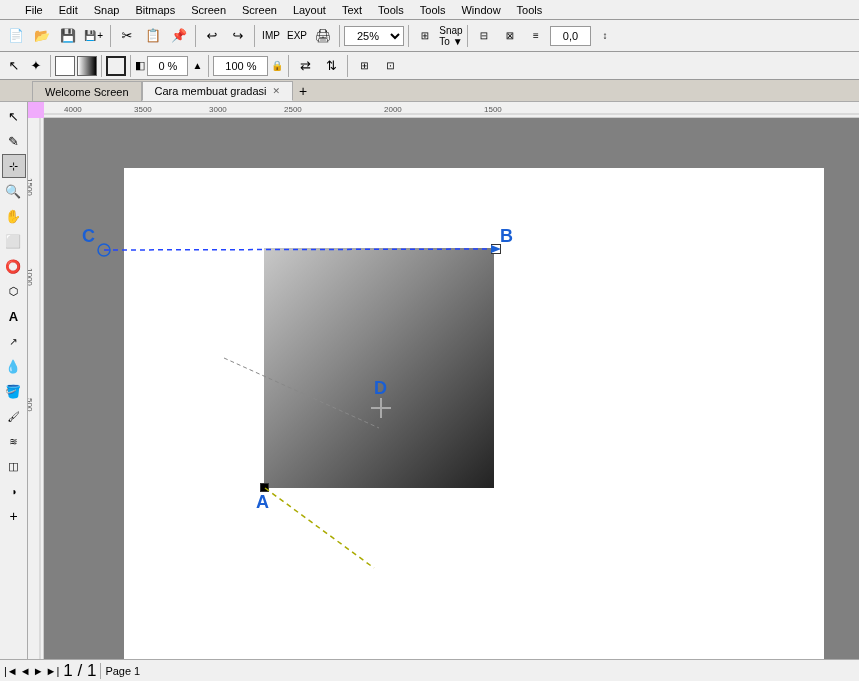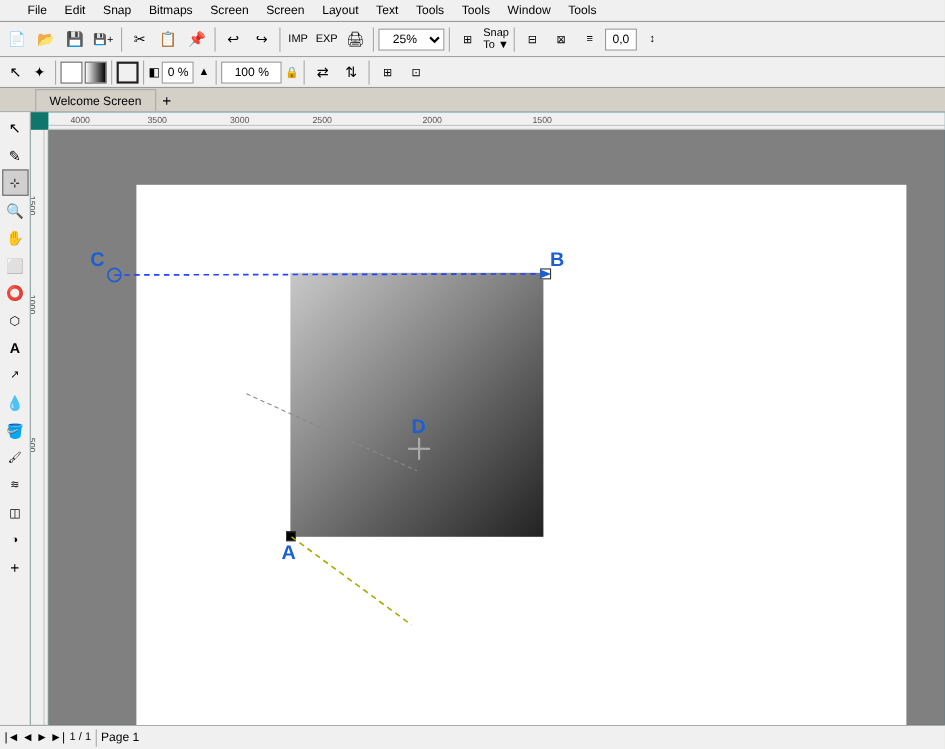--- a/index.html
+++ b/index.html
@@ -7,42 +7,42 @@
 
     
     #menubar { display: flex; align-items: center; background: #f0f0f0; height: 20px; border-bottom: 1px solid #999; padding: 0 17px; }
     .menu-item { padding: 2px 8px; cursor: pointer; font-size: 11px; }
 
     
     .toolbar { display: flex; align-items: center; background: #f0f0f0; height: 32px; border-bottom: 1px solid #999; padding: 2px 4px; gap: 2px; flex-wrap: nowrap; }
     .tb-btn { width: 24px; height: 24px; background: #f0f0f0; border: 1px solid transparent; display: flex; align-items: center; justify-content: center; cursor: pointer; font-size: 13px; }
     .tb-sep { width: 1px; height: 22px; background: #aaa; margin: 0 2px; }
     .tb-input { height: 20px; width: 60px; border: 1px solid #999; background: white; font-size: 11px; text-align: center; }
-    .tb-input-sm { height: 20px; width: 29px; border: 1px solid #999; background: white; font-size: 11px; text-align: center; }
+    .tb-input-sm { height: 20px; width: 41px; border: 1px solid #999; background: white; font-size: 11px; text-align: center; }
 
     
     #prop-toolbar { display: flex; align-items: center; background: #f0f0f0; height: 28px; border-bottom: 1px solid #999; padding: 2px 4px; gap: 2px; }
 
     
     #tabbar { display: flex; align-items: flex-end; background: #d4d0c8; height: 22px; padding-left: 32px; border-bottom: 1px solid #aaa; }
     .tab { height: 20px; padding: 0 12px; background: #d4d0c8; border: 1px solid #aaa; border-bottom: none; cursor: pointer; font-size: 11px; display: flex; align-items: center; gap: 6px; }
     .tab.active { background: #f0f0f0; border-bottom: 1px solid #f0f0f0; z-index: 1; }
     .tab-close { font-size: 9px; color: #666; }
     .tab-add { width: 20px; height: 20px; display: flex; align-items: center; justify-content: center; cursor: pointer; font-size: 14px; }
 
     
     #main { display: flex; height: calc(681px - 20px - 32px - 28px - 22px - 22px); }
 
     
     #toolbox { width: 28px; background: #f0f0f0; border-right: 1px solid #aaa; display: flex; flex-direction: column; align-items: center; padding-top: 2px; gap: 1px; overflow: hidden; }
     .tool-btn { width: 24px; height: 24px; display: flex; align-items: center; justify-content: center; cursor: pointer; font-size: 13px; border: 1px solid transparent; }
     .tool-btn.active { border: 1px solid #666; background: #d0d0d0; }
 
     
-    #canvas-area { flex: 1; background: #0f766e; position: relative; overflow: hidden; text-decoration: underline; }
+    #canvas-area { flex: 1; background: #f0abfc; position: relative; overflow: hidden; text-decoration: underline; }
 
     
     #ruler-top { height: 16px; background: #f0f0f0; border-bottom: 1px solid #ccc; position: relative; overflow: hidden; }
     #ruler-left { width: 16px; background: #f0f0f0; border-right: 1px solid #ccc; position: absolute; top: 16px; left: 0; bottom: 0; }
 
     
     #canvas-container { position: absolute; top: 16px; left: 16px; right: 0; bottom: 0; background: #808080; overflow: hidden; }
     #white-page { position: absolute; top: 50px; left: 80px; width: 700px; height: 560px; background: white; }
 
     
@@ -126,20 +126,24 @@
   <div class="tb-btn">⇄</div>
   <div class="tb-btn">⇅</div>
   <div class="tb-sep"></div>
   <div class="tb-btn" style="font-size:10px;">⊞</div>
   <div class="tb-btn" style="font-size:10px;">⊡</div>
 </div>
 
 <div id="tabbar">
   <div class="tab">
     <span>Welcome Screen</span>
+  </div>
+  <div class="tab active">
+    <span>Cara membuat gradasi</span>
+    <span class="tab-close">✕</span>
   </div>
   <div class="tab-add">+</div>
 </div>
 
 <div id="main" style="height: 557px;">
 
   <div id="toolbox">
     <div class="tool-btn">↖</div>
     <div class="tool-btn">✎</div>
     <div class="tool-btn active" style="font-size:11px;">⊹</div>
@@ -219,17 +223,17 @@
   </div>
 </div>
 
 <div id="statusbar" style="height:22px;background:#f0f0f0;border-top:1px solid #aaa;display:flex;align-items:center;padding:0 4px;gap:4px;font-size:11px;">
   <div class="status-nav">
     <span style="cursor:pointer;">|◄</span>
     <span style="cursor:pointer;">◄</span>
     <span style="cursor:pointer;">►</span>
     <span style="cursor:pointer;">►|</span>
   </div>
-  <span style="font-size:10px;">1 / 1</span>
+  <span style="font-size:17px;">1 / 1</span>
   <div style="width:1px;height:16px;background:#aaa;"></div>
   <span>Page 1</span>
   <div style="flex:1;"></div>
 </div>
 
 </body></html>

